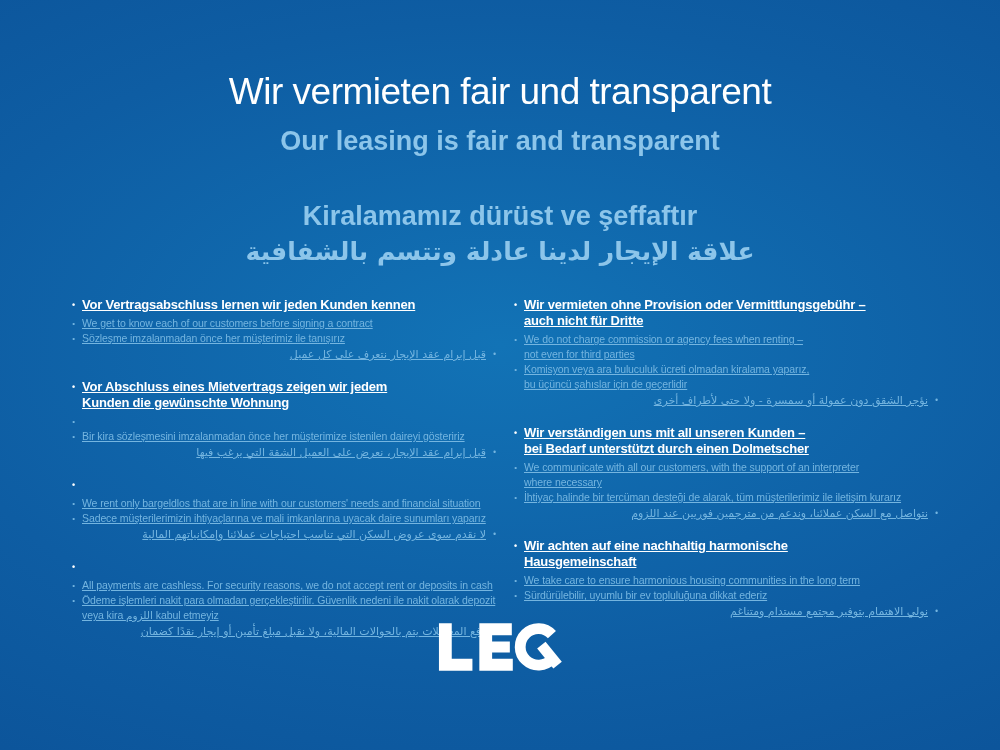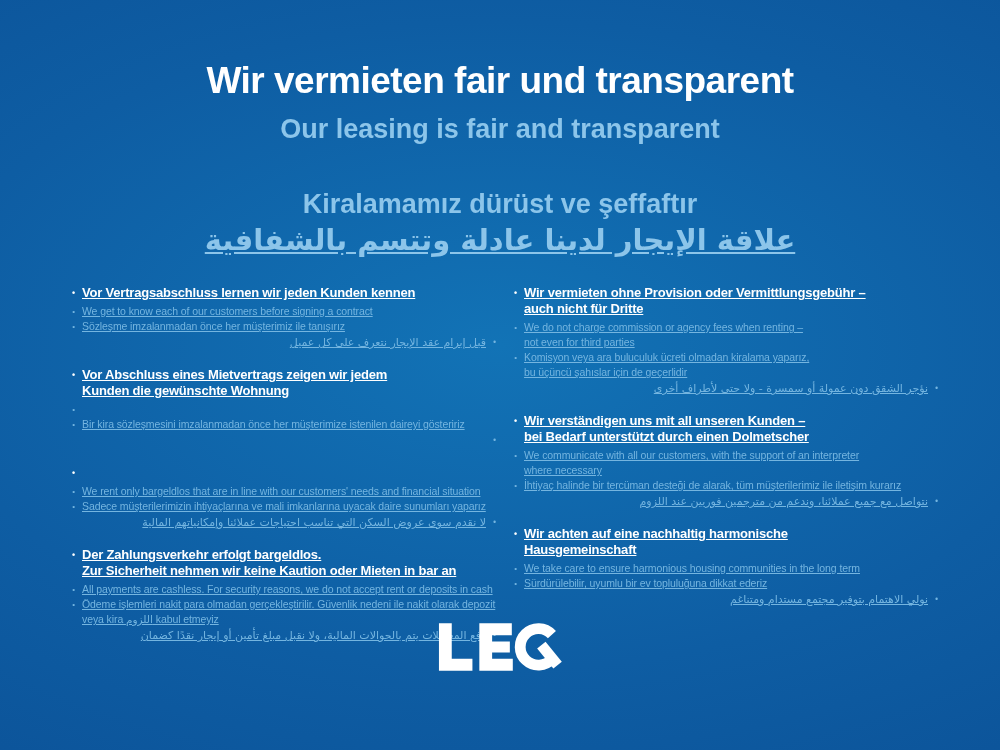--- a/index.html
+++ b/index.html
@@ -9,30 +9,29 @@
     background:#0a4c92;
   }
   .poster{
     position:relative;width:1000px;height:750px;
     background:radial-gradient(120% 90% at 50% 46%, #1273b6 0%, #0e5da3 48%, #0a4c92 100%);
     color:#fff;
   }
   
   header{padding-top:60px;text-align:center;}
   .title-de{
-    margin:1px;font-size:37px;font-weight:bold;letter-spacing:-0.5px;
+    margin:12px;font-size:37px;font-weight:normal;letter-spacing:-0.5px;
     color:#ffffff;line-height:40px;white-space:pre;
   }
   .sub{white-space:pre;color:#8cc5ea;font-weight:bold;}
   .sub-en,.sub-tr{font-size:27px;line-height:35px;margin-top:40px;}
   .sub-en{margin-top:11px;}
   .sub-ar{
-    font-size:29px;line-height:36px;direction:rtl;
+    font-size:25px;line-height:36px;direction:rtl;
     font-family:"DejaVu Sans","Liberation Sans",sans-serif;
-    text-decoration:underline;
   }
   
   .columns{
     display:flex;gap:14px;
     padding:0 60px 0 70px;margin-top:27px;
   }
   .col{flex:1;min-width:0;}
   .entry{margin-bottom:17px;}
   .line{display:flex;gap:5px;align-items:flex-start;}
   .txt{white-space:pre;text-decoration:underline;}
@@ -98,20 +97,21 @@
         </div>
         <div class="line line-sub">
           <span class="dot">•</span>
         </div>
         <div class="line line-sub">
           <span class="dot">•</span>
           <span class="txt">Bir kira sözleşmesini imzalanmadan önce her müşterimize istenilen daireyi gösteririz</span>
         </div>
         <div class="line line-ar">
           <span class="dot">•</span>
+          <span class="txt">قبل إبرام عقد الإيجار، نعرض على العميل الشقة التي يرغب فيها</span>
         </div>
       </article>
 
       <article class="entry">
         <div class="line line-de">
           <span class="dot">•</span>
         </div>
         <div class="line line-sub">
           <span class="dot">•</span>
           <span class="txt">We rent only bargeldlos that are in line with our customers' needs and financial situation</span>
@@ -122,22 +122,20 @@
         </div>
         <div class="line line-ar">
           <span class="dot">•</span>
           <span class="txt">لا نقدم سوى عروض السكن التي تناسب احتياجات عملائنا وإمكانياتهم المالية</span>
         </div>
       </article>
 
       <article class="entry">
         <div class="line line-de">
           <span class="dot">•</span>
-          <span class="txt">Der Zahlungsverkehr erfolgt bargeldlos.
-Zur Sicherheit nehmen wir keine Kaution oder Mieten in bar an</span>
         </div>
         <div class="line line-sub">
           <span class="dot">•</span>
           <span class="txt">All payments are cashless. For security reasons, we do not accept rent or deposits in cash</span>
         </div>
         <div class="line line-sub">
           <span class="dot">•</span>
           <span class="txt">Ödeme işlemleri nakit para olmadan gerçekleştirilir. Güvenlik nedeni ile nakit olarak depozit
 veya kira اللزوم kabul etmeyiz</span>
         </div>
@@ -183,21 +181,21 @@
           <span class="dot">•</span>
           <span class="txt">We communicate with all our customers, with the support of an interpreter
 where necessary</span>
         </div>
         <div class="line line-sub">
           <span class="dot">•</span>
           <span class="txt">İhtiyaç halinde bir tercüman desteği de alarak, tüm müşterilerimiz ile iletişim kurarız</span>
         </div>
         <div class="line line-ar">
           <span class="dot">•</span>
-          <span class="txt">نتواصل مع جميع عملائنا، وندعم من مترجمين فوريين عند اللزوم</span>
+          <span class="txt">نتواصل مع السكن عملائنا، وندعم من مترجمين فوريين عند اللزوم</span>
         </div>
       </article>
 
       <article class="entry">
         <div class="line line-de">
           <span class="dot">•</span>
           <span class="txt">Wir achten auf eine nachhaltig harmonische
 Hausgemeinschaft</span>
         </div>
         <div class="line line-sub">

